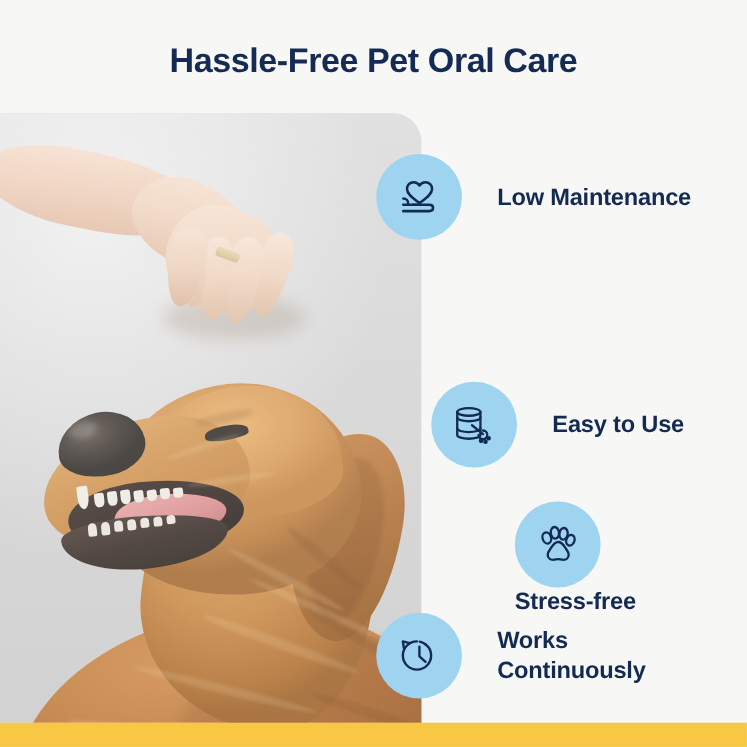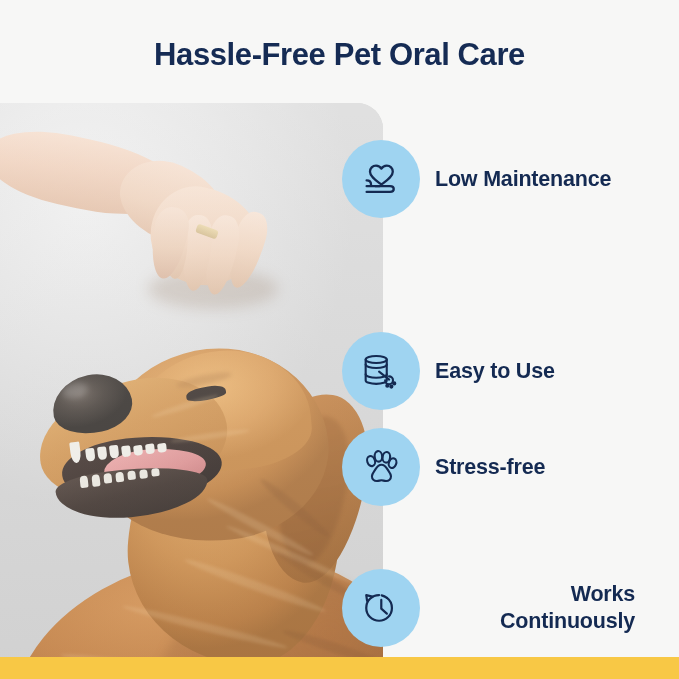--- a/index.html
+++ b/index.html
@@ -372,21 +372,21 @@
     border-radius: 50%;
     background: #9fd4f1;
     display: flex;
     align-items: center;
     justify-content: center;
   }
   .f-circle svg {
     display: block;
   }
   .f-label {
-    margin-left: 15px;
+    margin-left: 32px;
     font-size: 21.5px;
     font-weight: bold;
     color: #142a52;
     line-height: 1.25;
     letter-spacing: -0.2px;
     max-width: 200px;
   }
 
   
   .bottom-bar {
@@ -480,51 +480,51 @@
           <path d="M30 10c-2.6 0-4.6 1.5-5.6 3.2C23.4 11.5 21.4 10 18.8 10c-3.6 0-6.3 2.8-6.3 6.4 0 5.3 6.6 9.4 11.9 13.4 5.3-4 11.9-8.1 11.9-13.4 0-3.6-2.7-6.4-6.3-6.4z"></path>
           <path d="M9 25.5c2.8 0 4.6 1.9 4.6 4.4"></path>
           <path d="M9 31.5h13.5"></path>
           <path d="M9 37.5h24.5c2.4 0 3.8-1.4 3.8-3.1 0-1.7-1.4-3-3.8-3H18"></path>
         </svg>
       </span>
       <span class="f-label">Low Maintenance</span>
     </div>
 
 
-    <div class="feature" style="top:332px;">
+    <div class="feature" style="top:347px;justify-content:center;">
       <span class="f-circle">
         <svg width="46" height="46" viewBox="0 0 48 48" fill="none" stroke="#142a52" stroke-width="2.2" stroke-linecap="round" stroke-linejoin="round">
           <ellipse cx="19" cy="12" rx="11" ry="3.6"></ellipse>
           <path d="M8 12v5.2c0 2 4.9 3.6 11 3.6s11-1.6 11-3.6V12"></path>
           <path d="M8 17.2v16.6c0 2 4.9 3.6 11 3.6s11-1.6 11-3.6V17.2"></path>
           <path d="M8 27.5c0 2 4.9 3.6 11 3.6s11-1.6 11-3.6"></path>
           <path d="M22 24.6l10.5 8.4"></path>
           <path d="M32.4 29.6c2.3 0 4.1 1.8 4.1 4.1 0 2.3-1.8 4.1-4.1 4.1-2.3 0-4.1-1.8-4.1-4.1"></path>
           <circle cx="30.6" cy="39.4" r="1.1"></circle>
           <circle cx="34.8" cy="40.2" r="1.1"></circle>
           <circle cx="37.8" cy="37" r="1.1"></circle>
         </svg>
       </span>
       <span class="f-label">Easy to Use</span>
     </div>
 
-    <div class="feature" style="top:428px;">
+    <div class="feature" style="top:456px;flex-direction:column;">
       <span class="f-circle">
         <svg width="44" height="44" viewBox="0 0 48 48" fill="none" stroke="#142a52" stroke-width="2.3" stroke-linecap="round" stroke-linejoin="round">
           <ellipse cx="13.2" cy="17.5" rx="4.2" ry="5.6" transform="rotate(-18 13.2 17.5)"></ellipse>
           <ellipse cx="21.2" cy="12.4" rx="4.1" ry="5.8" transform="rotate(-6 21.2 12.4)"></ellipse>
           <ellipse cx="29.8" cy="13.4" rx="4.1" ry="5.8" transform="rotate(8 29.8 13.4)"></ellipse>
           <ellipse cx="36.6" cy="19.8" rx="4.0" ry="5.4" transform="rotate(20 36.6 19.8)"></ellipse>
           <path d="M24.5 21.5c-3.4 0-5.2 2.8-6.8 5.4-1.5 2.4-3.6 4.3-3.6 7.2 0 3.1 2.4 5.2 5.4 5.2 2 0 3.4-0.8 5-0.8s3 0.8 5 0.8c3 0 5.4-2.1 5.4-5.2 0-2.9-2.1-4.8-3.6-7.2-1.6-2.6-3.4-5.4-6.8-5.4z"></path>
         </svg>
       </span>
       <span class="f-label">Stress-free</span>
     </div>
 
-    <div class="feature" style="top:569px;text-align:right;">
+    <div class="feature" style="top:557px;">
       <span class="f-circle">
         <svg width="46" height="46" viewBox="0 0 48 48" fill="none" stroke="#142a52" stroke-width="2.3" stroke-linecap="round" stroke-linejoin="round">
           <path d="M22 10.5c-7.4 0-13.4 6-13.4 13.4S14.6 37.3 22 37.3s13.4-6 13.4-13.4c0-4.3-2-8.1-5.2-10.5"></path>
           <path d="M9.5 16.6l-0.9-6.1 6.4 1.6"></path>
           <path d="M30.2 13.4c-1.6-1.2-3.5-2.1-5.5-2.6"></path>
           <path d="M24.3 15.6v9.1l5.8 5.2"></path>
         </svg>
       </span>
       <span class="f-label">Works Continuously</span>
     </div>

